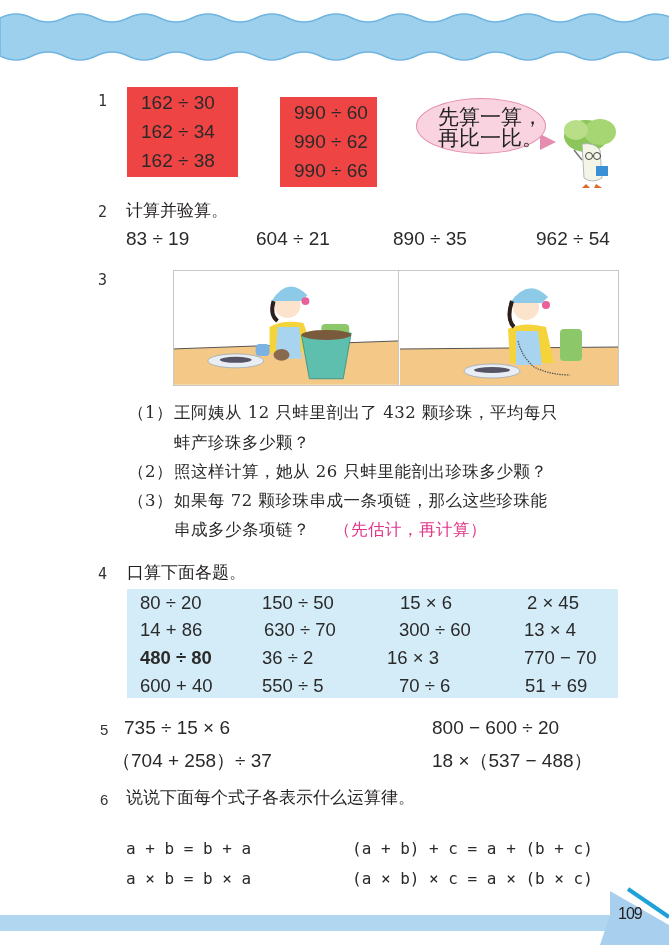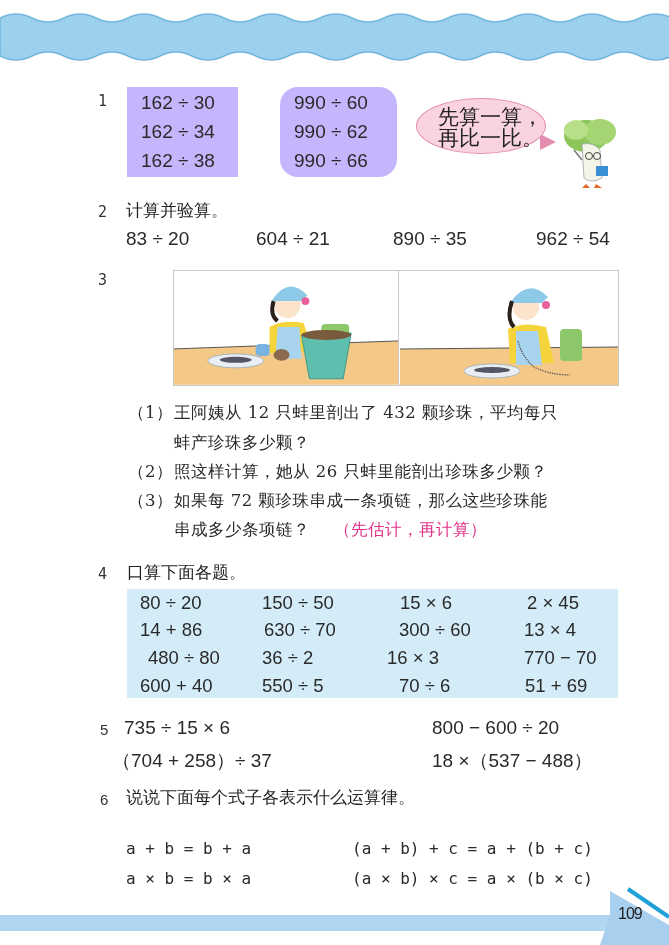--- a/index.html
+++ b/index.html
@@ -14,21 +14,21 @@
   .banner svg { position: absolute; left: 0; top: 0; }
   .section-badge { position: absolute; left: 495px; top: 20px; width: 120px; height: 30px; }
   .section-badge .rod { position: absolute; left: 0; top: 14px; width: 120px; height: 3px; background: #6fb842; }
   .section-badge .beads { position: absolute; left: 8px; top: 2px; display: flex; gap: 1px; }
   .section-badge .bead { width: 12px; height: 26px; border-radius: 6px; background: linear-gradient(90deg,#c7dd86,#e6f0b0,#c7dd86); box-shadow: 0 2px 2px rgba(0,0,0,0.25); }
   .section-badge .label { position: absolute; left: 16px; top: 6px; font-size: 14px; font-weight: bold; letter-spacing: 1px; color: #1d1d1d; }
 
   .qnum { position: absolute; font-size: 15px; color: #333; }
 
   
-  .box { position: absolute; background: #c4b5fd; }
+  .box { position: absolute; background: #ef4444; }
   .box .line { position: absolute; left: 14px; font-size: 19px; color: #2a2a2a; white-space: nowrap; }
   .bubble { position: absolute; left: 416px; top: 98px; width: 130px; height: 56px; }
   .bubble .shape { position: absolute; inset: 0; background: #f9d3e0; border: 1.5px solid #e48db0; border-radius: 50%; }
   .bubble .tail { position: absolute; right: -10px; top: 36px; width: 0; height: 0; border-left: 16px solid #e48db0; border-top: 8px solid transparent; border-bottom: 8px solid transparent; }
   .bubble .text { position: absolute; left: 22px; top: 9px; font-size: 21px; line-height: 21px; color: #222; }
   .mascot { position: absolute; left: 556px; top: 114px; width: 68px; height: 78px; }
 
   .inline-text { position: absolute; font-size: 17px; white-space: nowrap; }
   .expr { position: absolute; font-size: 19px; white-space: nowrap; color: #2a2a2a; }
 
@@ -60,21 +60,21 @@
     <path d="M0 18 Q 16 10 32 18 T 64 18 T 96 18 T 128 18 T 160 18 T 192 18 T 224 18 T 256 18 T 288 18 T 320 18 T 352 18 T 384 18 T 416 18 T 448 18 T 480 18 T 512 18 T 544 18 T 576 18 T 608 18 T 640 18 T 672 18 L 672 56 Q 656 64 640 56 T 608 56 T 576 56 T 544 56 T 512 56 T 480 56 T 448 56 T 416 56 T 384 56 T 352 56 T 320 56 T 288 56 T 256 56 T 224 56 T 192 56 T 160 56 T 128 56 T 96 56 T 64 56 T 32 56 T 0 56 Z" fill="#9dd0ec" stroke="#6fb5e0" stroke-width="1.5"></path>
   </svg>
 </div>
 
 <span class="qnum mono" style="left:98px;top:92px;">1</span>
 <div class="box num" style="left:127px;top:87px;width:111px;height:90px;">
   <span class="line" style="top:5px;">162 ÷ 30</span>
   <span class="line" style="top:34px;">162 ÷ 34</span>
   <span class="line" style="top:63px;">162 ÷ 38</span>
 </div>
-<div class="box num" style="left:280px;top:87px;width:117px;height:90px;border-radius:18px;">
+<div class="box num" style="left:280px;top:97px;width:97px;height:90px;">
   <span class="line" style="top:5px;">990 ÷ 60</span>
   <span class="line" style="top:34px;">990 ÷ 62</span>
   <span class="line" style="top:63px;">990 ÷ 66</span>
 </div>
 <div class="bubble">
   <div class="tail"></div>
   <div class="shape"></div>
   <div class="text cn">
     <div>先算一算，</div>
     <div>再比一比。</div>
@@ -87,21 +87,21 @@
   <path d="M26 30 Q 38 28 44 36 L 46 64 Q 36 70 28 64 Z" fill="#f4f5e6" stroke="#9aa" stroke-width="0.8"></path>
   <circle cx="33" cy="42" r="3.5" fill="none" stroke="#444" stroke-width="1"></circle>
   <circle cx="41" cy="42" r="3.5" fill="none" stroke="#444" stroke-width="1"></circle>
   <rect x="40" y="52" width="12" height="10" fill="#3b8fd4"></rect>
   <path d="M18 36 L 26 46" stroke="#777" stroke-width="1.5"></path>
   <path d="M30 70 L 26 74 L 34 74 Z M40 70 L 38 74 L 46 74 Z" fill="#e0682a"></path>
 </svg>
 
 <span class="qnum mono" style="left:98px;top:203px;">2</span>
 <span class="inline-text cn" style="left:126px;top:199px;">计算并验算。</span>
-<span class="expr num" style="left:126px;top:228px;">83 ÷ 20</span>
+<span class="expr num" style="left:126px;top:228px;">83 ÷ 19</span>
 <span class="expr num" style="left:256px;top:228px;">604 ÷ 21</span>
 <span class="expr num" style="left:393px;top:228px;">890 ÷ 35</span>
 <span class="expr num" style="left:536px;top:228px;">962 ÷ 54</span>
 
 <span class="qnum mono" style="left:98px;top:271px;">3</span>
 <div class="picture">
   <svg class="panel left" viewBox="0 0 225 114">
     <polygon points="0,78 225,70 225,114 0,114" fill="#f4c987"></polygon>
     <line x1="0" y1="78" x2="225" y2="70" stroke="#555" stroke-width="1"></line>
     <rect x="148" y="53" width="28" height="24" rx="4" fill="#8cc86a"></rect>
@@ -150,21 +150,21 @@
   <span class="cell" style="left:13px;top:3px;">80 ÷ 20</span>
   <span class="cell" style="left:135px;top:3px;">150 ÷ 50</span>
   <span class="cell" style="left:273px;top:3px;">15 × 6</span>
   <span class="cell" style="left:400px;top:3px;text-align:center;">2 × 45</span>
 
   <span class="cell" style="left:13px;top:30px;">14 + 86</span>
   <span class="cell" style="left:137px;top:30px;">630 ÷ 70</span>
   <span class="cell" style="left:272px;top:30px;">300 ÷ 60</span>
   <span class="cell" style="left:397px;top:30px;">13 × 4</span>
 
-  <span class="cell" style="left:21px;top:58px;">480 ÷ 80</span>
+  <span class="cell" style="left:13px;top:58px;font-weight:bold;">480 ÷ 80</span>
   <span class="cell" style="left:135px;top:58px;">36 ÷ 2</span>
   <span class="cell" style="left:260px;top:58px;">16 × 3</span>
   <span class="cell" style="left:397px;top:58px;">770 − 70</span>
 
   <span class="cell" style="left:13px;top:86px;">600 + 40</span>
   <span class="cell" style="left:135px;top:86px;">550 ÷ 5</span>
   <span class="cell" style="left:272px;top:86px;">70 ÷ 6</span>
   <span class="cell" style="left:398px;top:86px;">51 + 69</span>
 </div>
 

